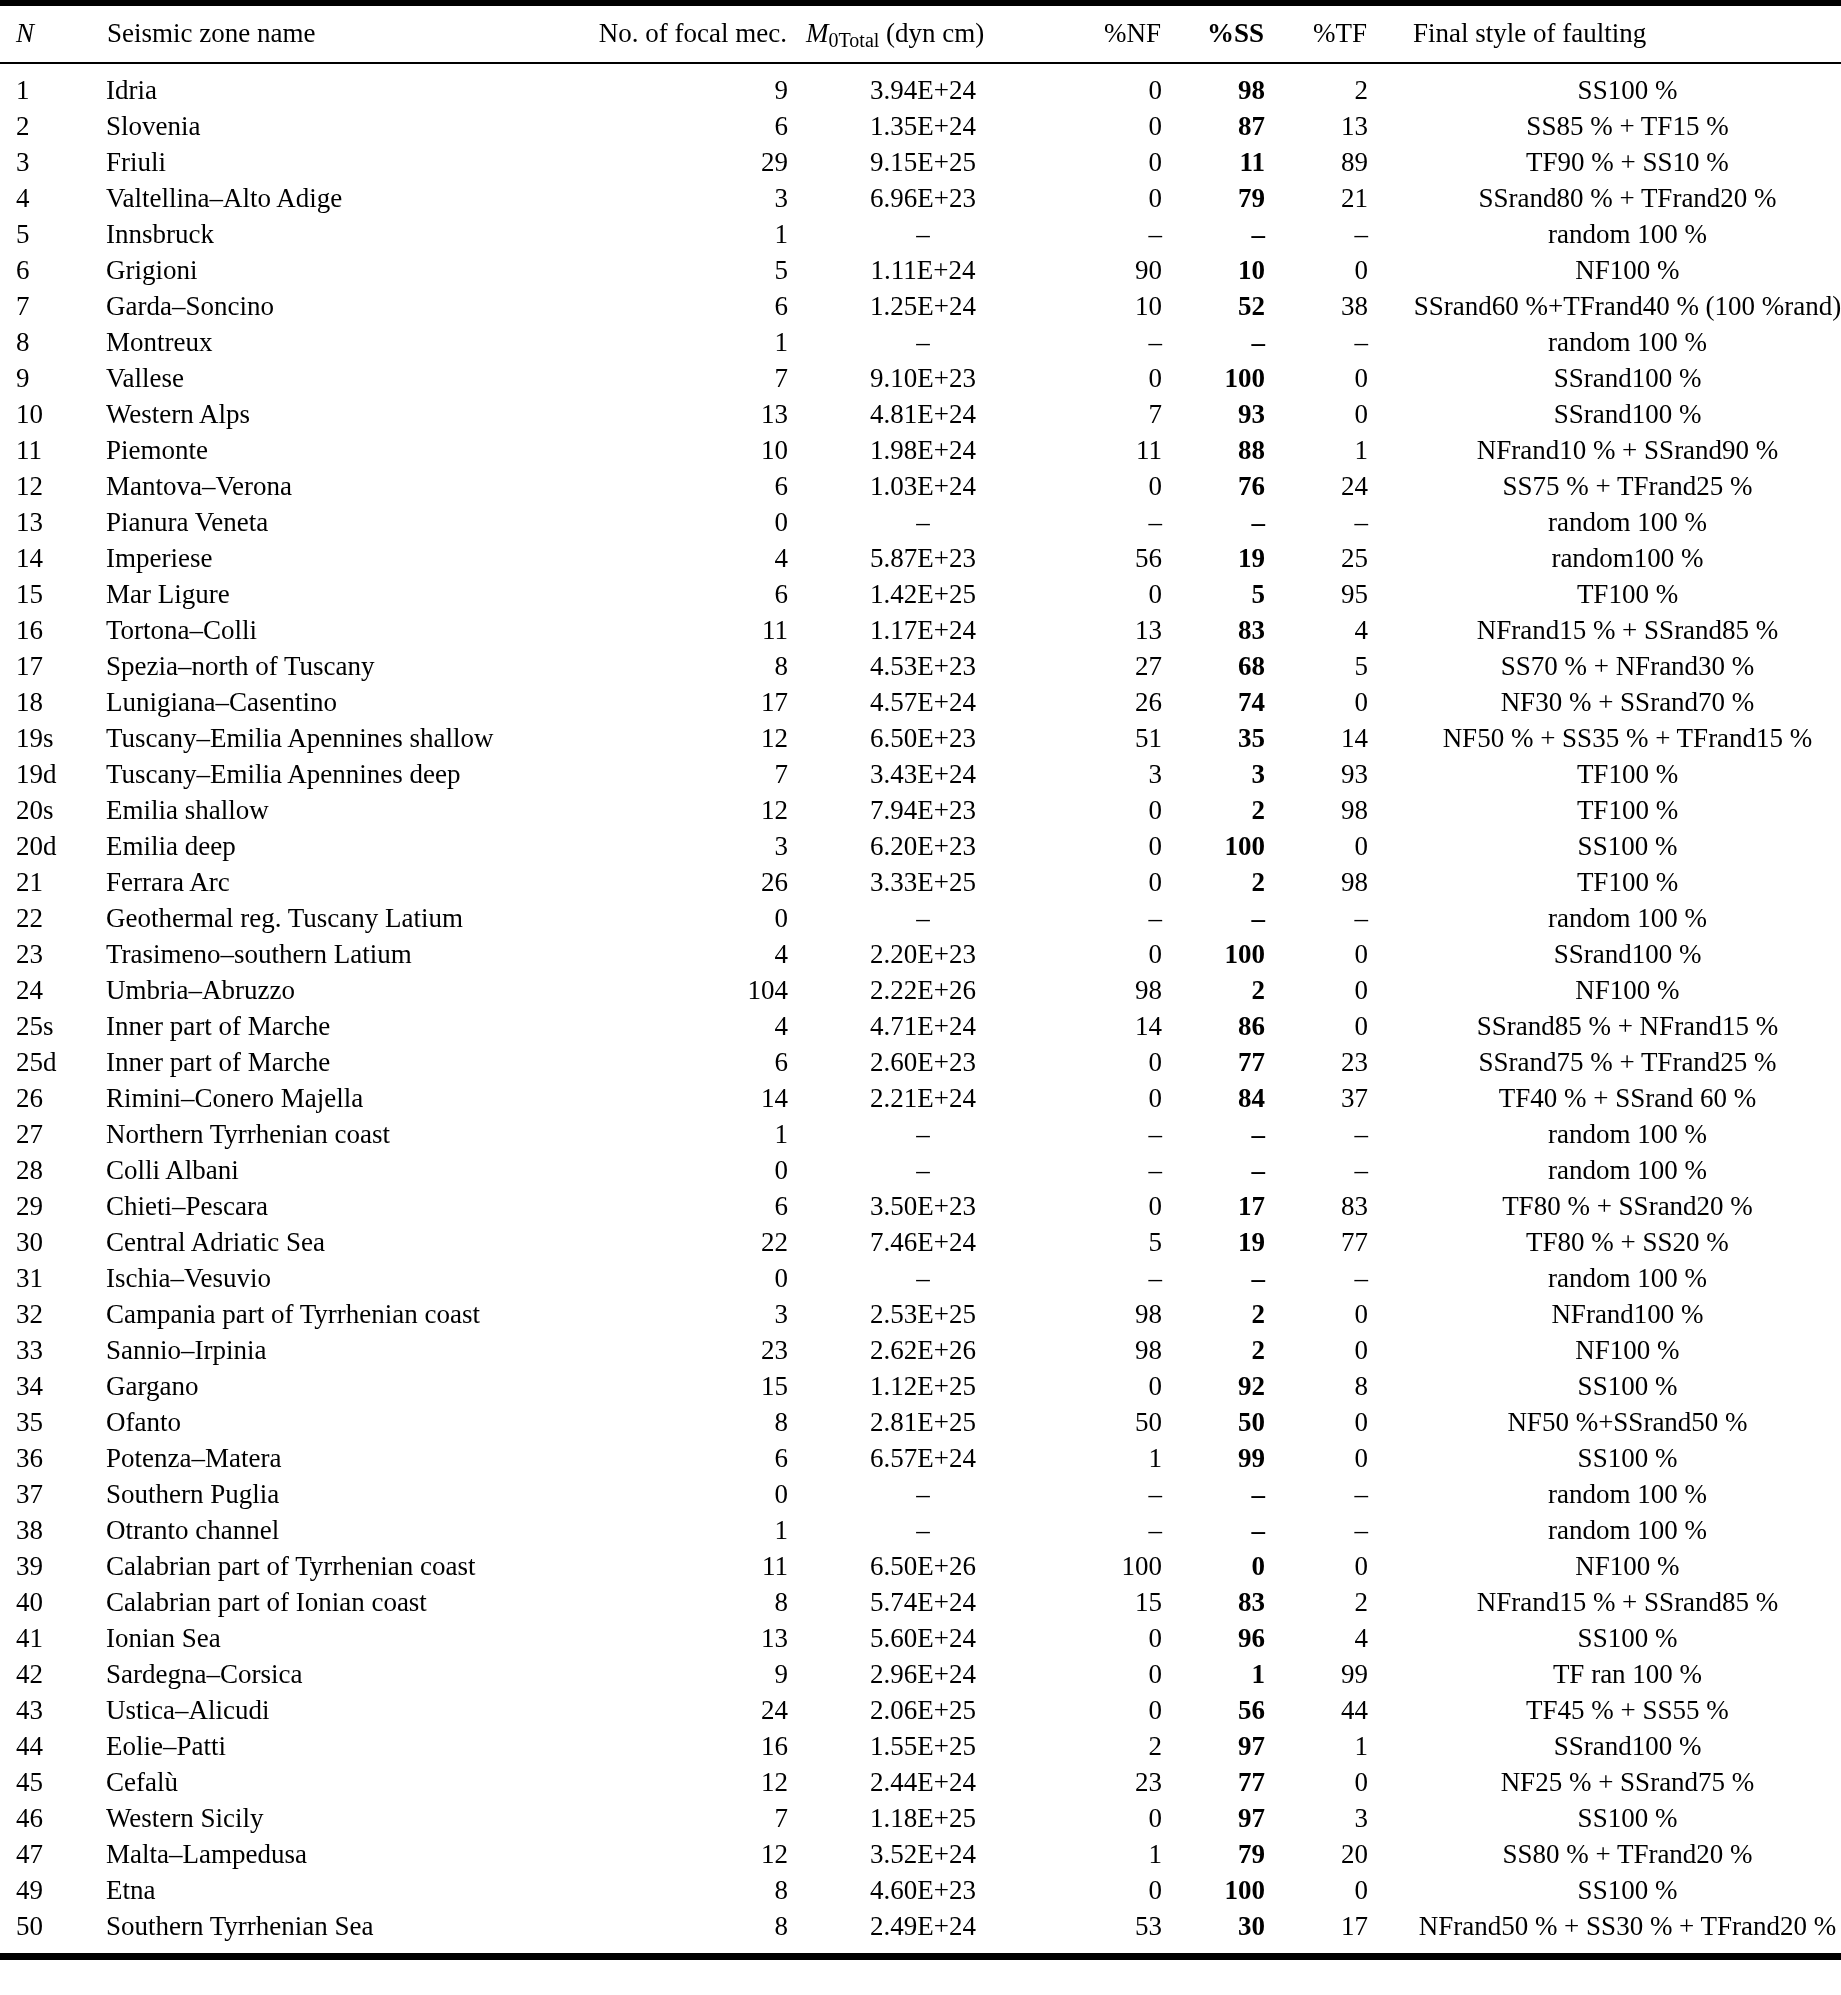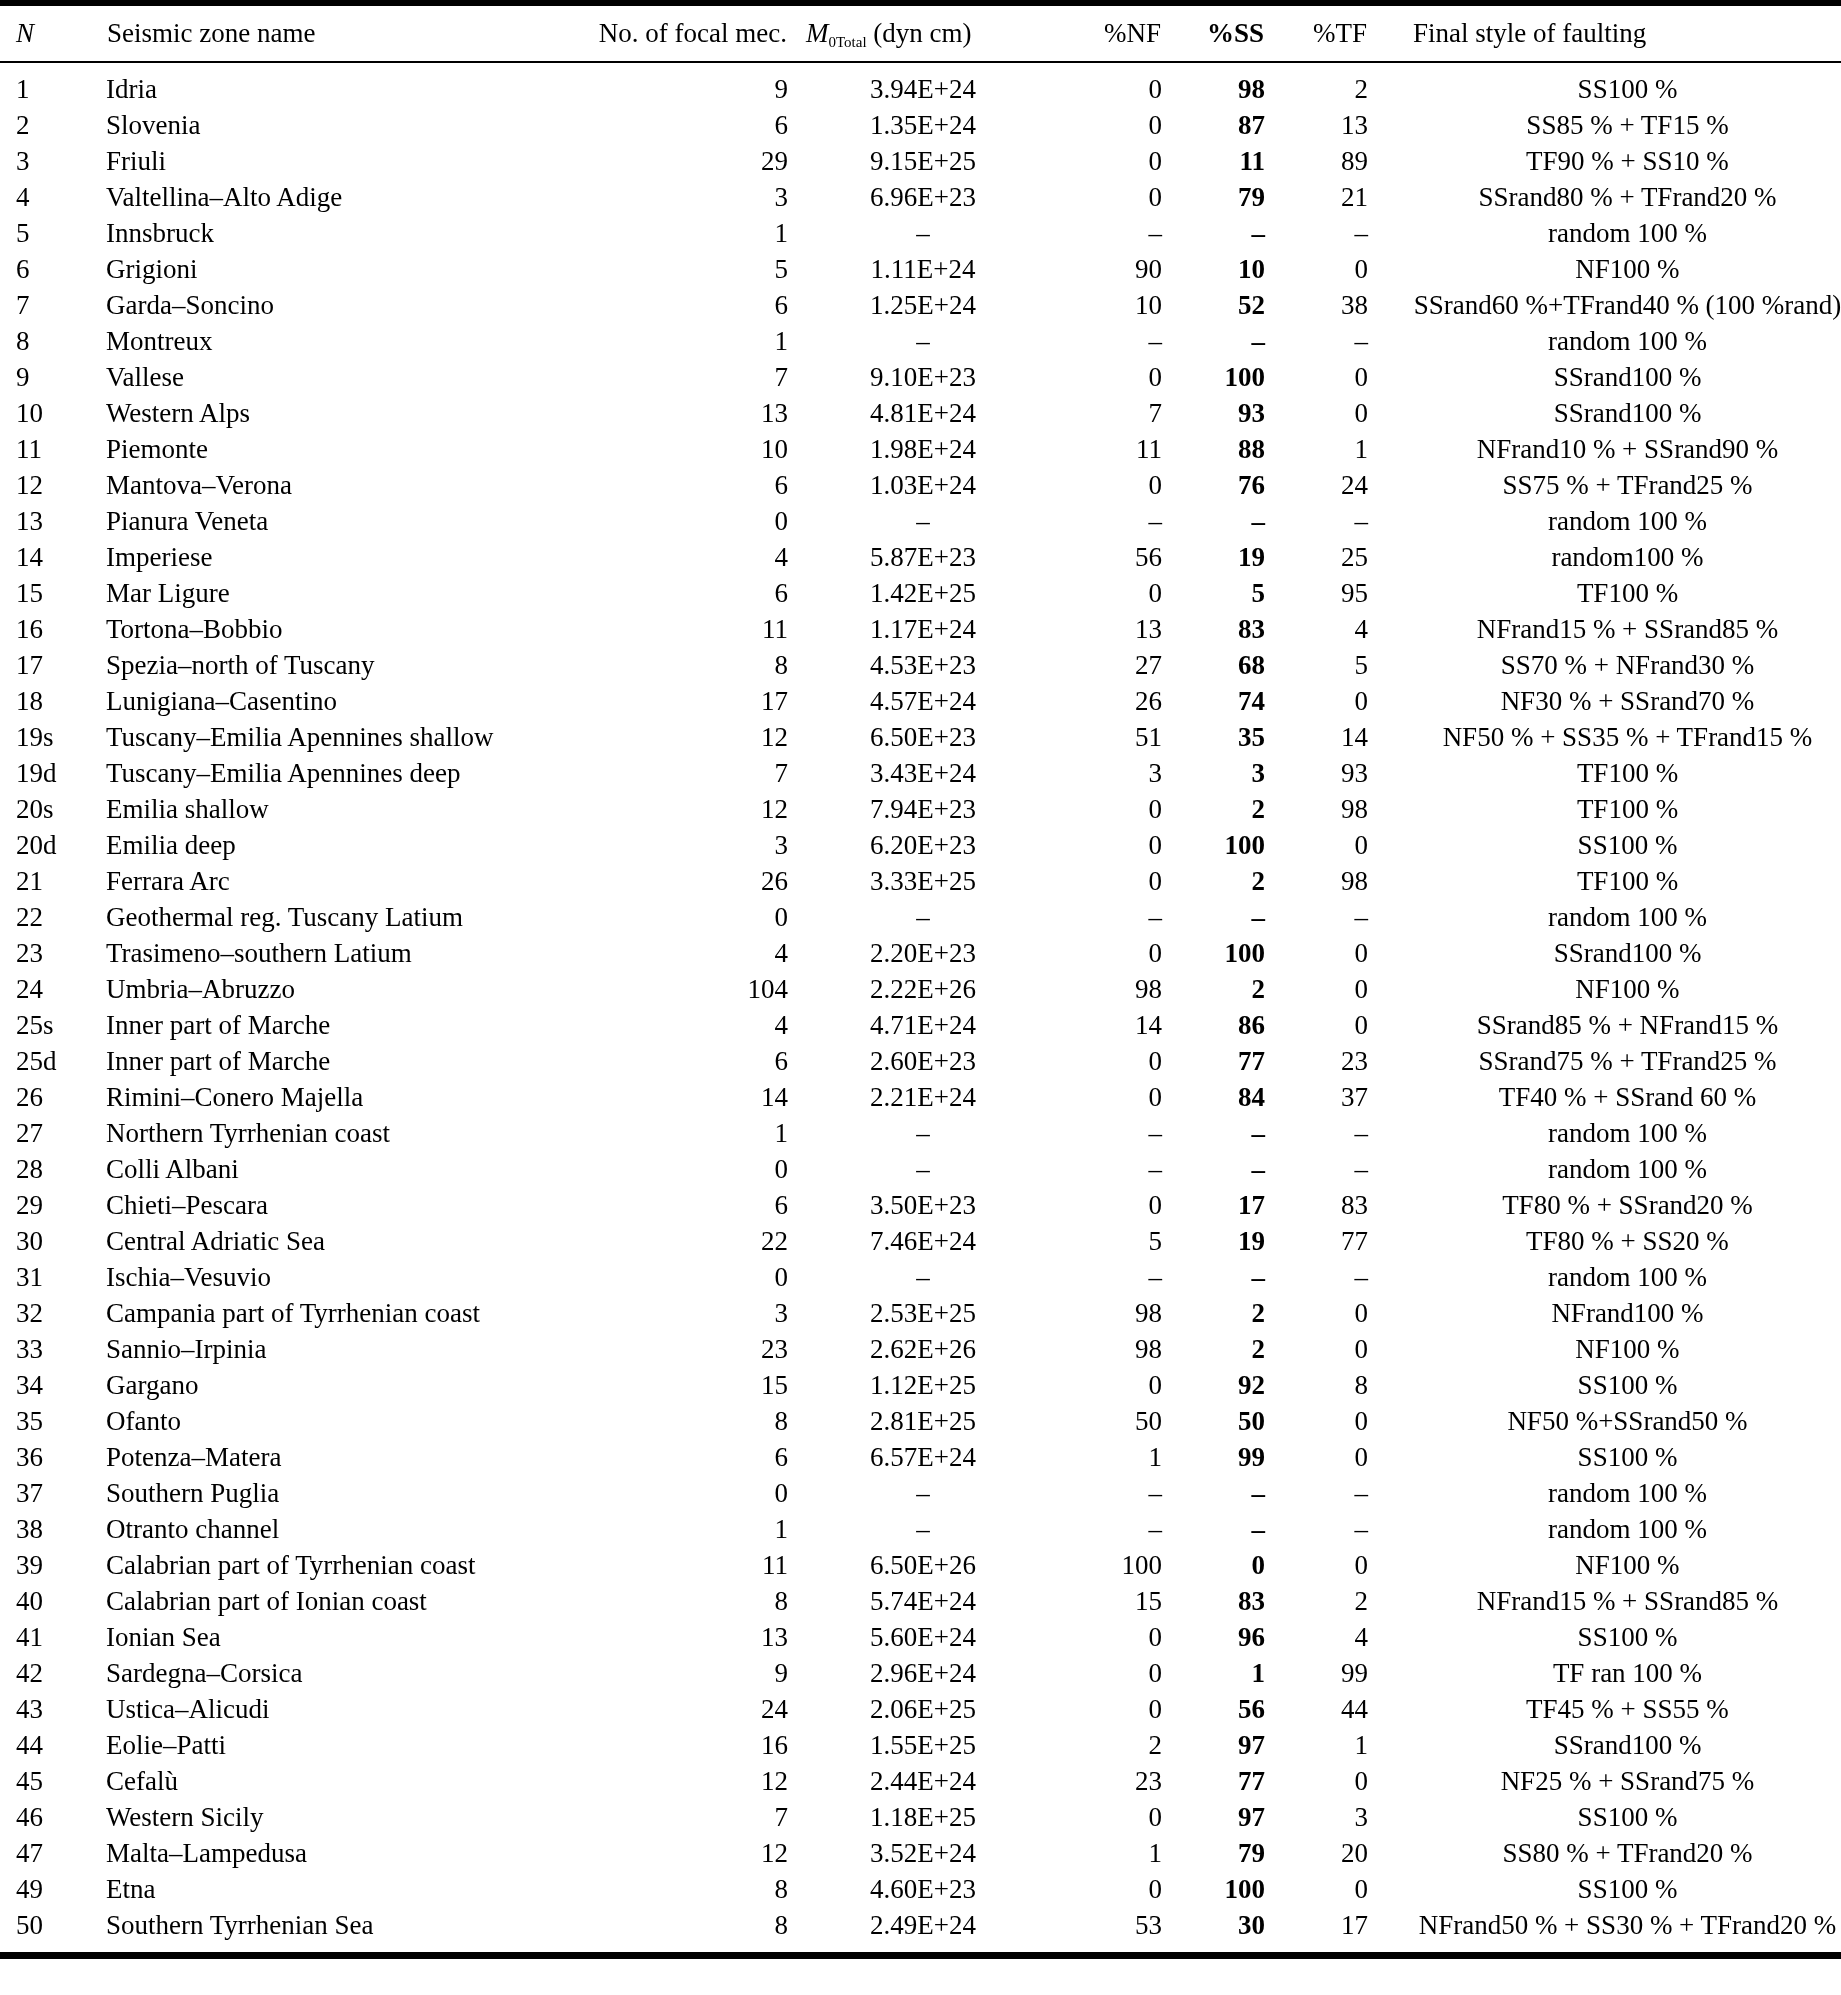--- a/index.html
+++ b/index.html
@@ -26,21 +26,21 @@
     font-weight: normal;
     font-size: 27px;
     border-bottom: 2.7px solid #000000;
     padding-top: 11.6px;
     padding-bottom: 9.8px;
     vertical-align: baseline;
     white-space: nowrap;
   }
   thead th i { font-style: italic; }
   sub.m0sub {
-    font-size: 15px;
+    font-size: 20px;
     vertical-align: -5.3px;
   }
   tbody td {
     line-height: 36px;
     padding: 0;
     vertical-align: baseline;
     white-space: nowrap;
     overflow: visible;
   }
   tbody tr:first-child td { padding-top: 8px; }
@@ -237,21 +237,21 @@
     <td class="col-focal">6</td>
     <td class="col-m0">1.42E+25</td>
     <td class="col-nf">0</td>
     <td class="col-ss">5</td>
     <td class="col-tf">95</td>
     <td class="col-style">TF100 %</td>
   </tr>
 
   <tr>
     <td class="col-n">16</td>
-    <td class="col-name">Tortona–Bobbio</td>
+    <td class="col-name">Tortona–Colli</td>
     <td class="col-focal">11</td>
     <td class="col-m0">1.17E+24</td>
     <td class="col-nf">13</td>
     <td class="col-ss">83</td>
     <td class="col-tf">4</td>
     <td class="col-style">NFrand15 % + SSrand85 %</td>
   </tr>
 
   <tr>
     <td class="col-n">17</td>

